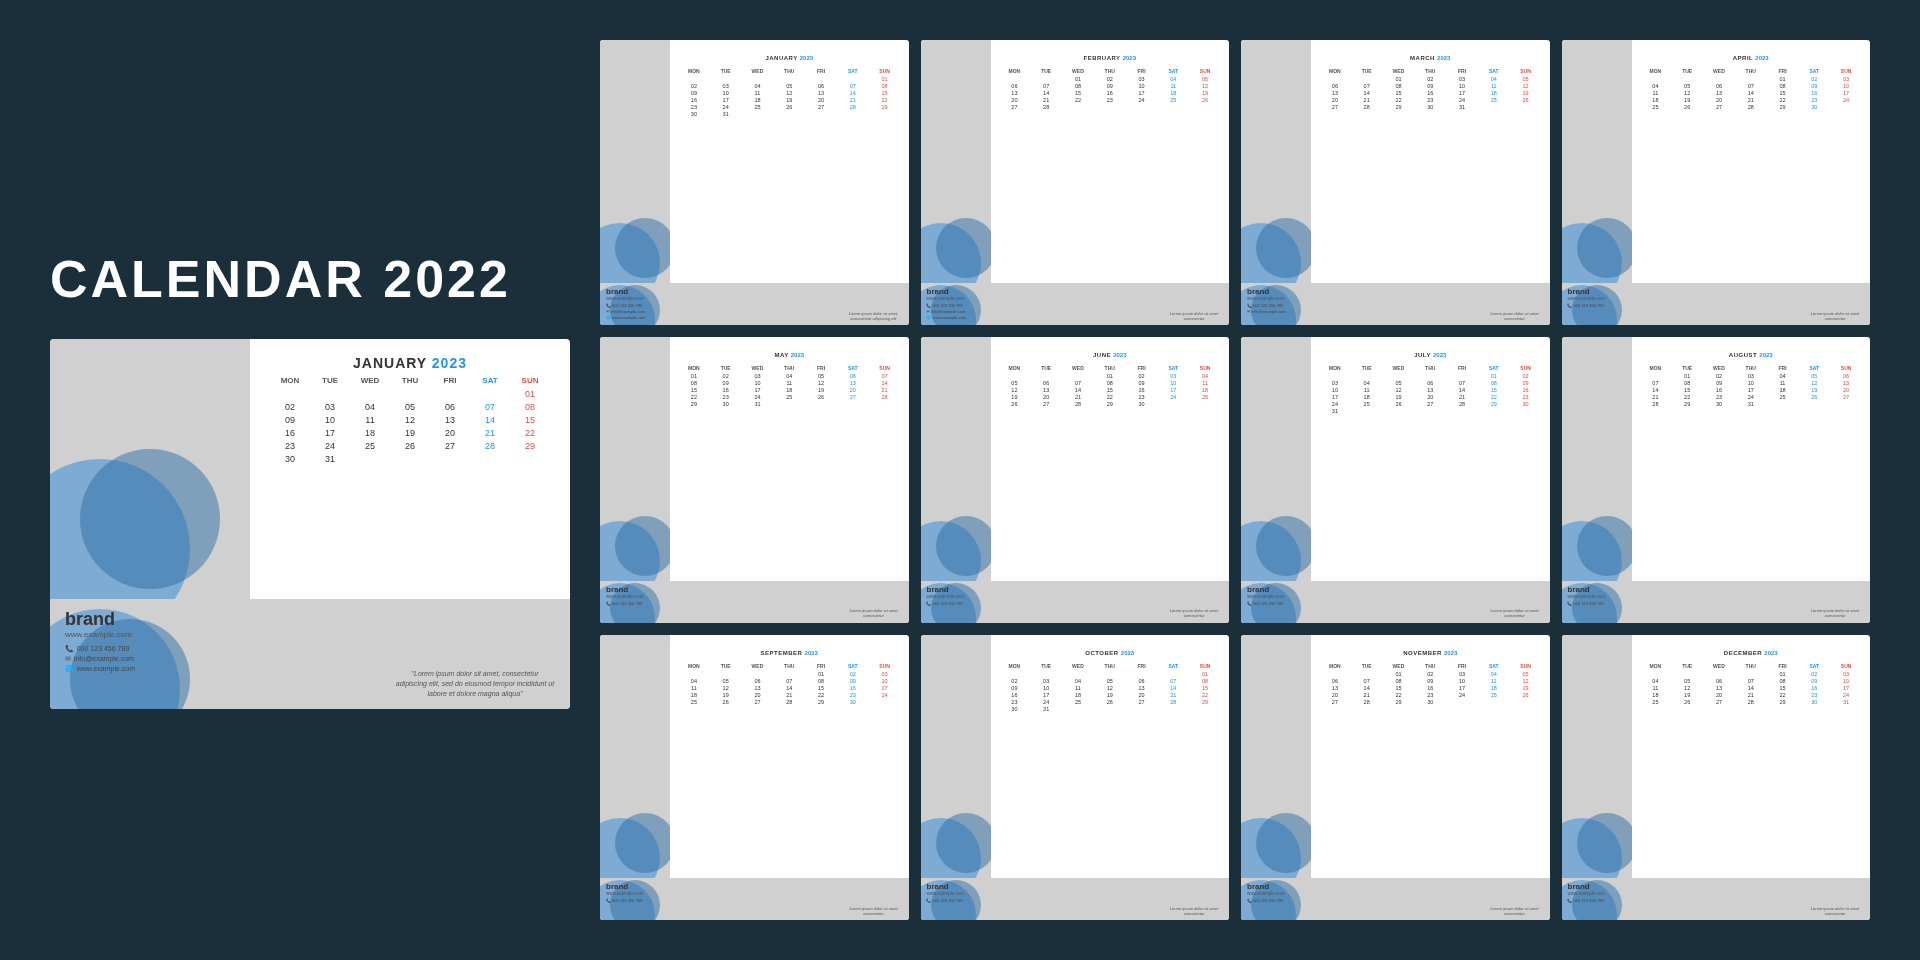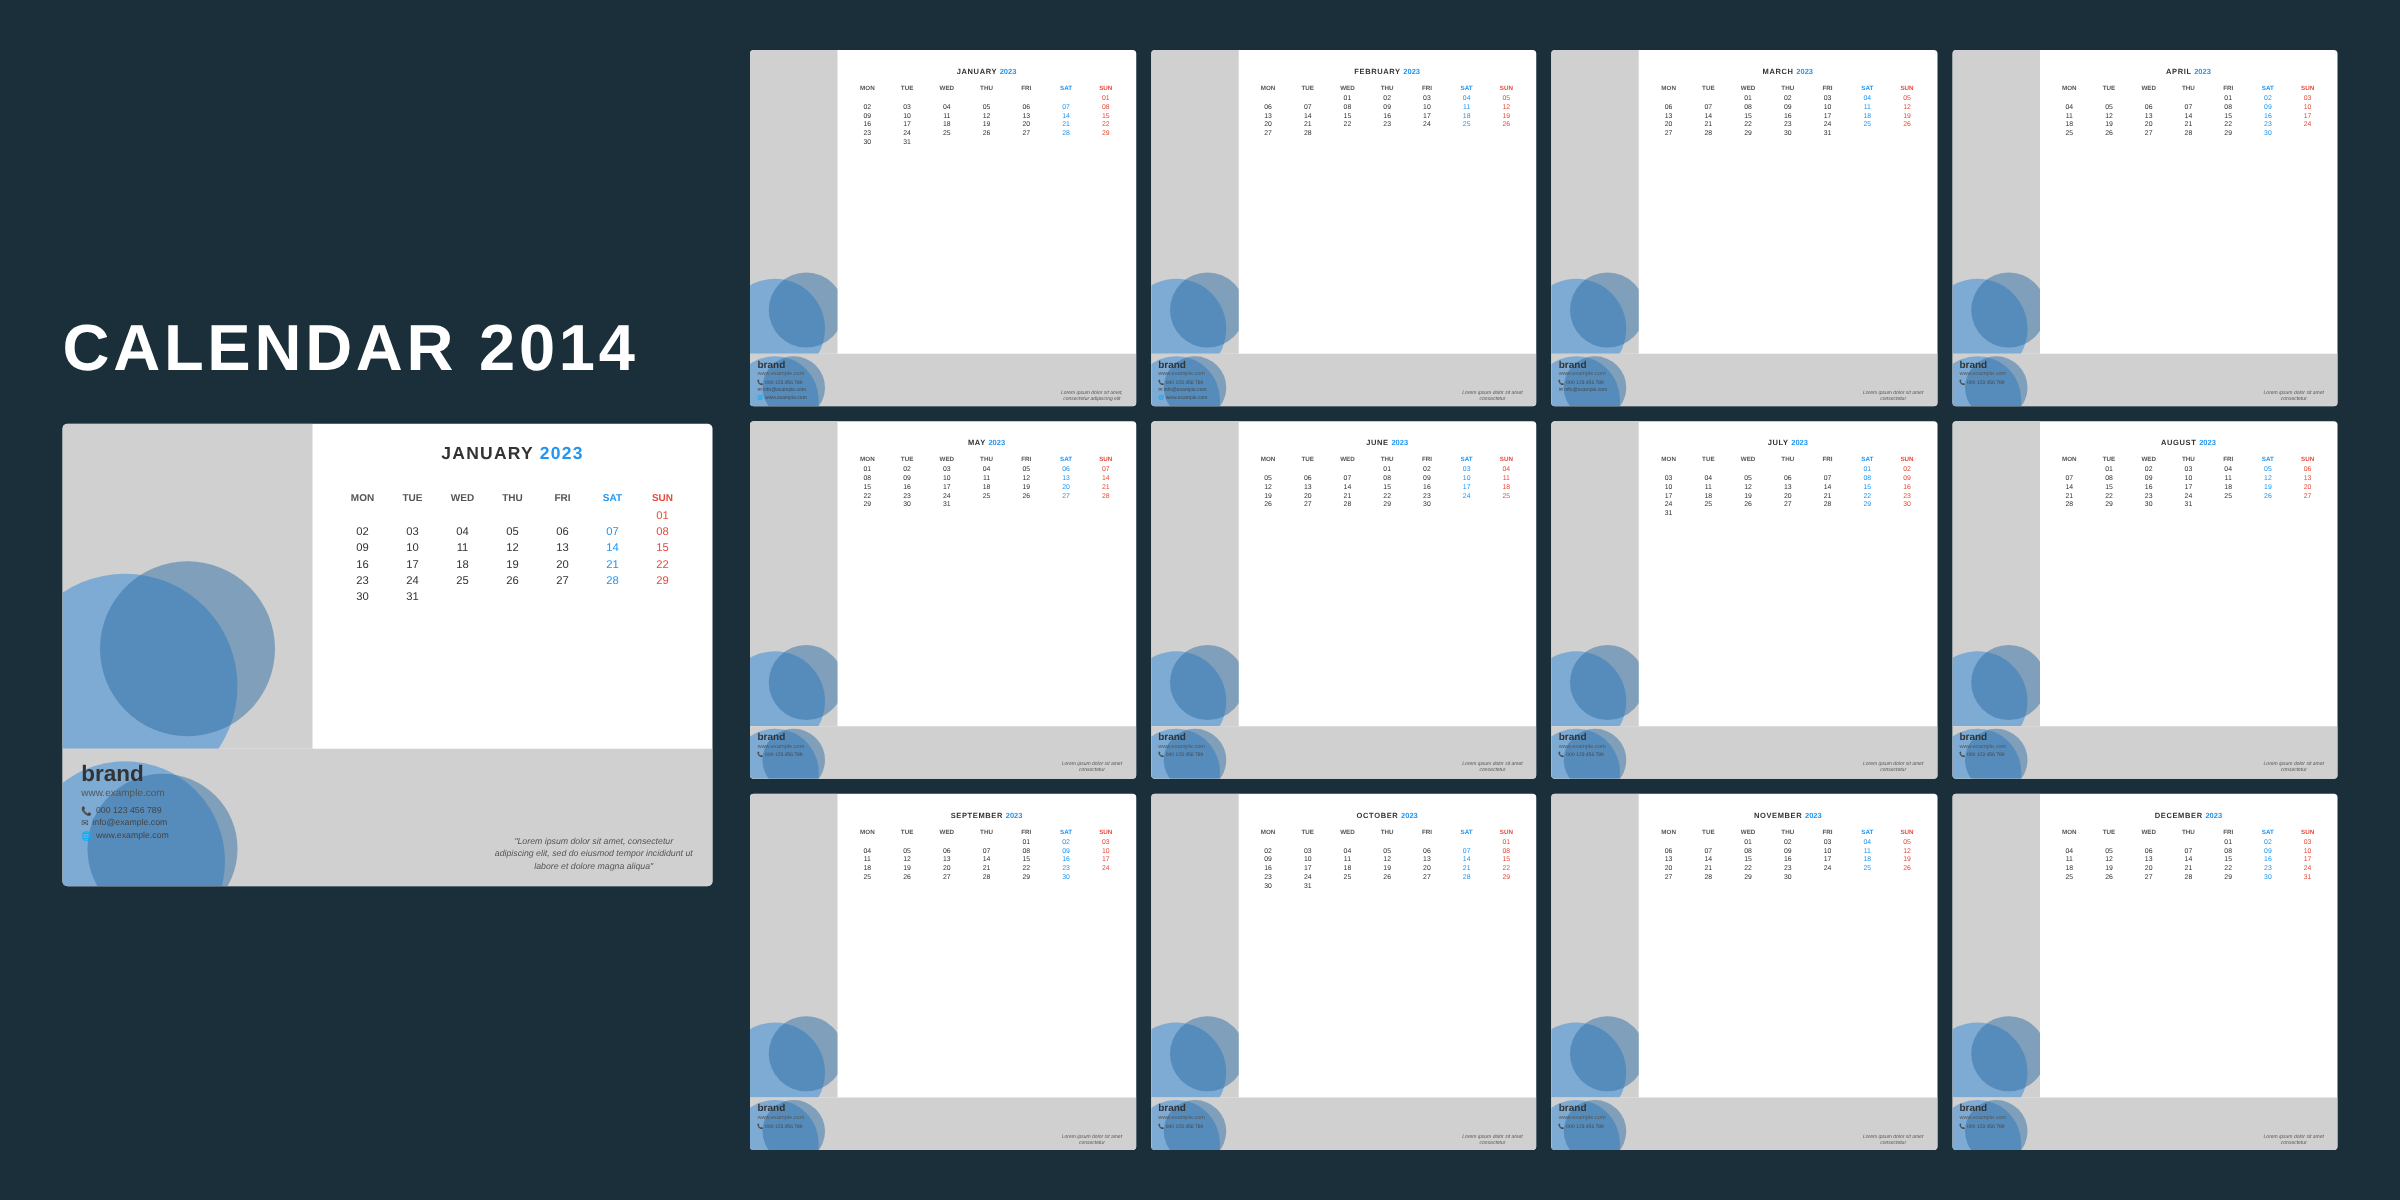--- a/index.html
+++ b/index.html
@@ -91,21 +91,21 @@
 
     .large-cal-content {
       flex: 1;
       padding: 15px 20px;
       display: flex;
       flex-direction: column;
     }
 
     .large-cal-month-title {
       text-align: center;
-      margin-bottom: 22px;
+      margin-bottom: 4px;
     }
 
     .large-cal-month-title .month-name {
       font-size: 14px;
       font-weight: bold;
       color: #333;
       letter-spacing: 1px;
     }
 
     .large-cal-month-title .year-highlight {
@@ -410,21 +410,21 @@
       line-height: 1.3;
     }
   </style>
 </head>
 <body>
 
 <div class="main-container">
 
   <div class="left-panel">
     <div class="title-section">
-      <h1>CALENDAR 2014</h1>
+      <h1>CALENDAR 2022</h1>
     </div>
 
     <div class="large-calendar">
       <div class="large-cal-top">
         <div class="large-cal-image">
           <div class="circle1"></div>
           <div class="circle2"></div>
         </div>
         <div class="large-cal-content">
           <div class="large-cal-month-title">

